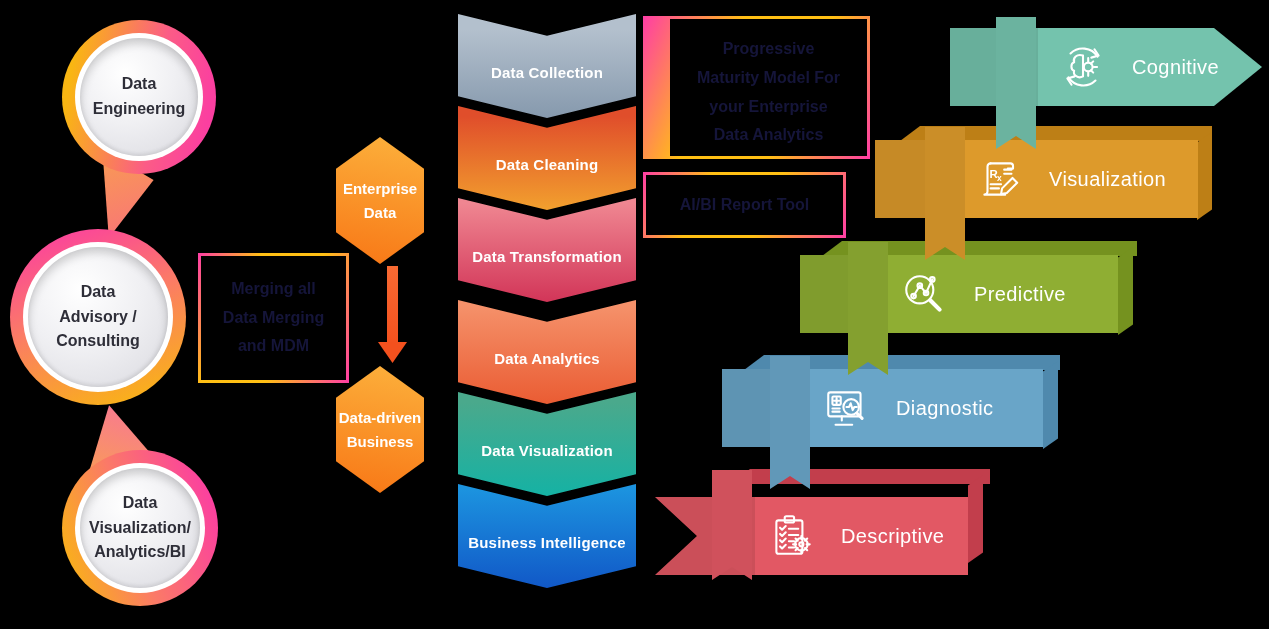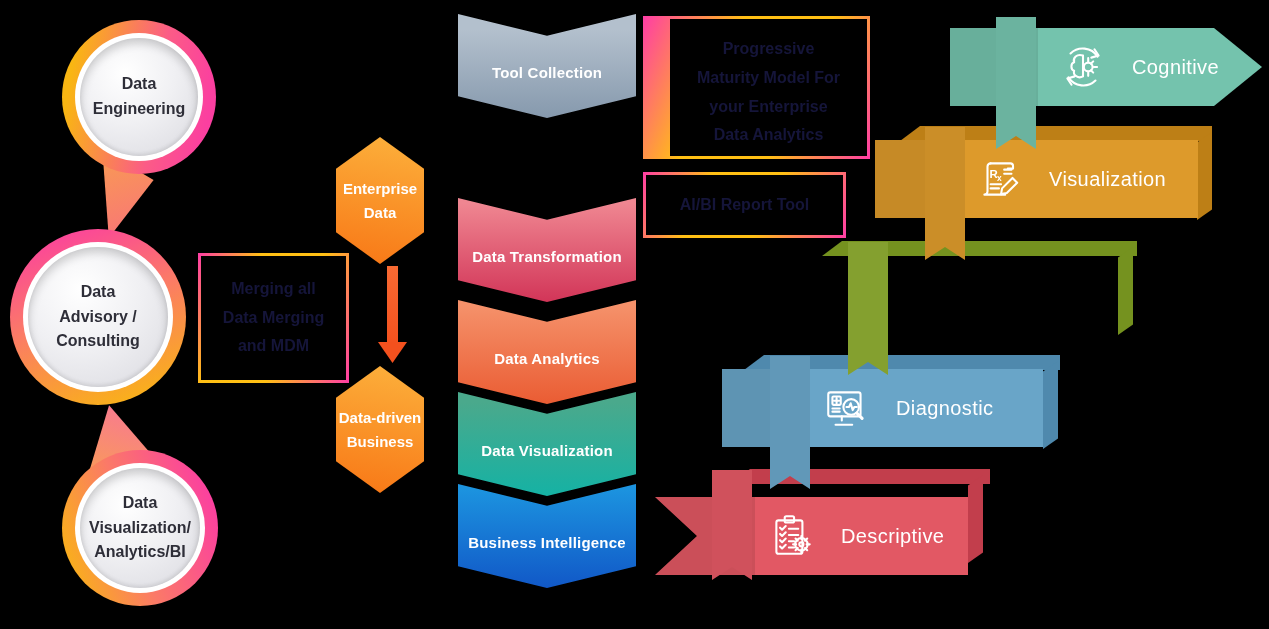--- a/index.html
+++ b/index.html
@@ -132,21 +132,24 @@
 Data</span>
   </div>
   <div class="flow-arrow-shaft"></div>
   <div class="flow-arrow-head"></div>
   <div class="hex" style="left:336px;top:366px;">
     <span>Data-driven
 Business</span>
   </div>
 
   <div class="chev c1" style="top:14px;">
-    <span>Tool Collection</span>
+    <span>Data Collection</span>
+    </div>
+  <div class="chev c2" style="top:106px;">
+    <span>Data Cleaning</span>
     </div>
   <div class="chev c3" style="top:198px;">
     <span>Data Transformation</span>
     </div>
   <div class="chev c4" style="top:300px;">
     <span>Data Analytics</span>
     </div>
   <div class="chev c5" style="top:392px;">
     <span>Data Visualization</span>
     </div>
@@ -196,20 +199,33 @@
       <path d="M28 15h7 M28 19h7"></path>
       <path d="M15 29h10 M15 33h8"></path>
       <path d="M36 23 l4.5 4.5 -10 10 -5.5 1 1 -5.5 z"></path>
     </svg>
     <span class="lbl">Visualization</span>
   </div>
 
   <div class="topface dk-predictive" style="left:822px;top:241px;width:315px;"></div>
   <div class="sideface dk-predictive" style="left:1118px;top:247px;height:88px;"></div>
   <div class="strip bg-predictive" style="left:848px;top:242px;height:133px;filter:brightness(.92);"></div>
+  <div class="band bg-predictive" style="left:800px;top:255px;width:318px;padding-left:100px;box-sizing:border-box;">
+    <div class="shade" style="width:88px;"></div>
+    <svg class="icon ic" width="50" height="50" viewBox="0 0 48 48">
+      <circle cx="19" cy="20" r="13"></circle>
+      <path d="M29 30 l9 9" stroke-width="4"></path>
+      <path d="M13 26 L19 16 L25 23 L31 10"></path>
+      <circle cx="13" cy="26" r="2.2"></circle>
+        <circle cx="19" cy="16" r="2.2"></circle>
+        <circle cx="25" cy="23" r="2.2"></circle>
+        <circle cx="31" cy="10" r="2.2"></circle>
+    </svg>
+    <span class="lbl">Predictive</span>
+  </div>
 
   <div class="topface dk-diagnostic" style="left:744px;top:355px;width:316px;"></div>
   <div class="sideface dk-diagnostic" style="left:1043px;top:361px;height:88px;"></div>
   <div class="strip bg-diagnostic" style="left:770px;top:356px;height:133px;filter:brightness(.92);"></div>
   <div class="band bg-diagnostic" style="left:722px;top:369px;width:321px;padding-left:100px;box-sizing:border-box;">
     <div class="shade" style="width:88px;"></div>
     <svg class="icon ic" width="50" height="50" viewBox="0 0 48 48">
       <rect x="6" y="9" width="31" height="23" rx="2"></rect>
       <path d="M19 32v4 M13 40h16"></path>
       <rect x="10" y="13" width="8" height="8" rx="1"></rect>

